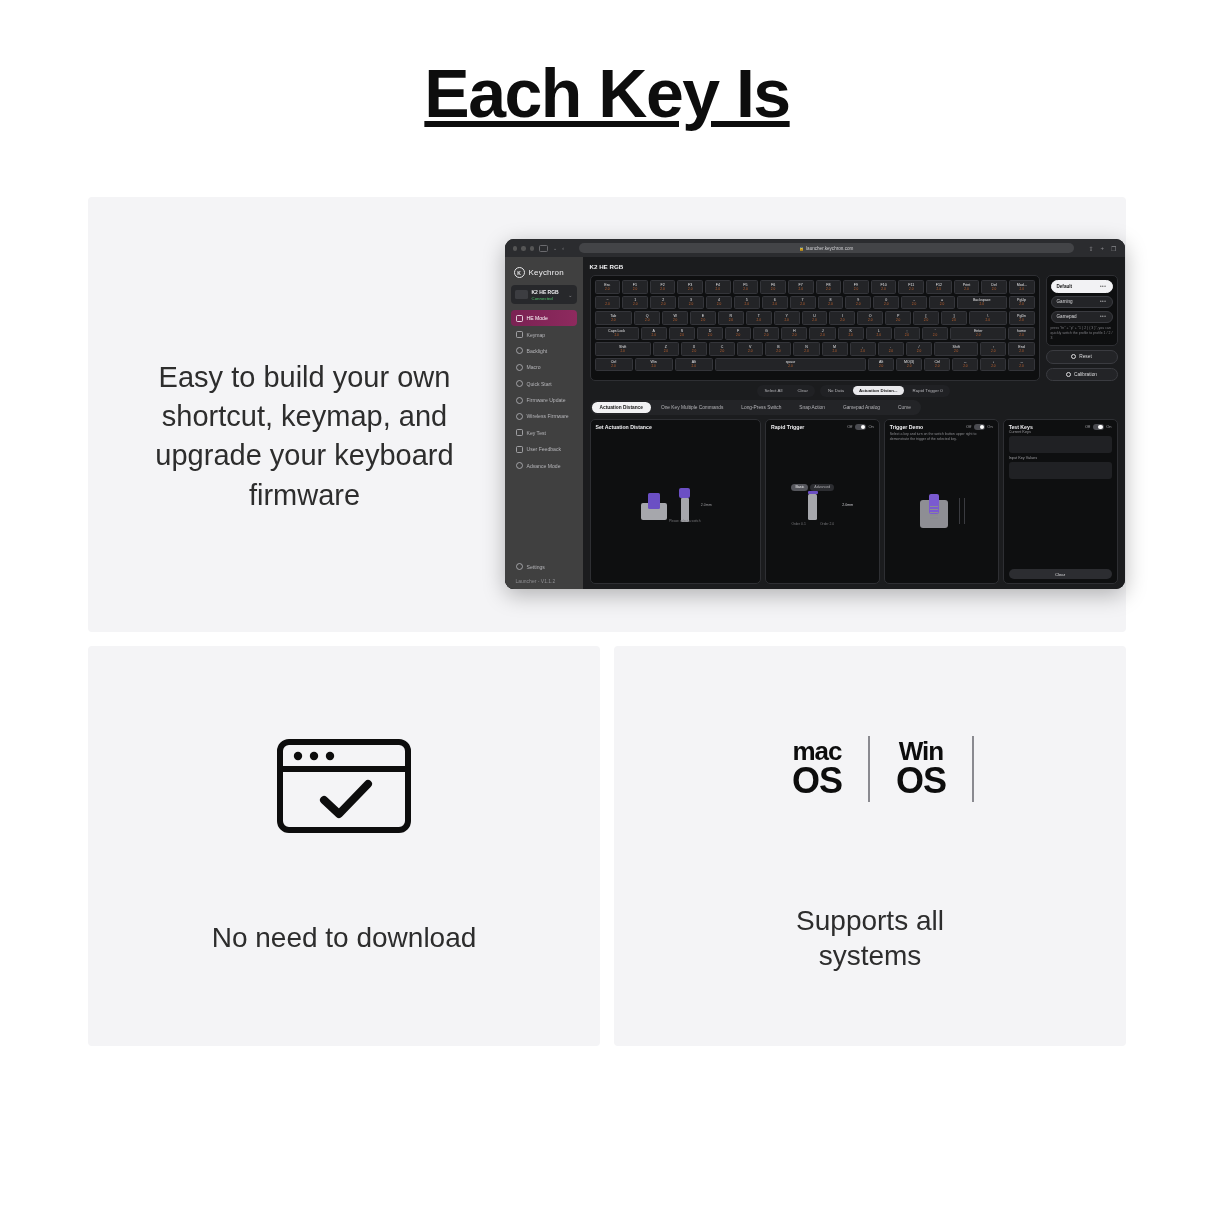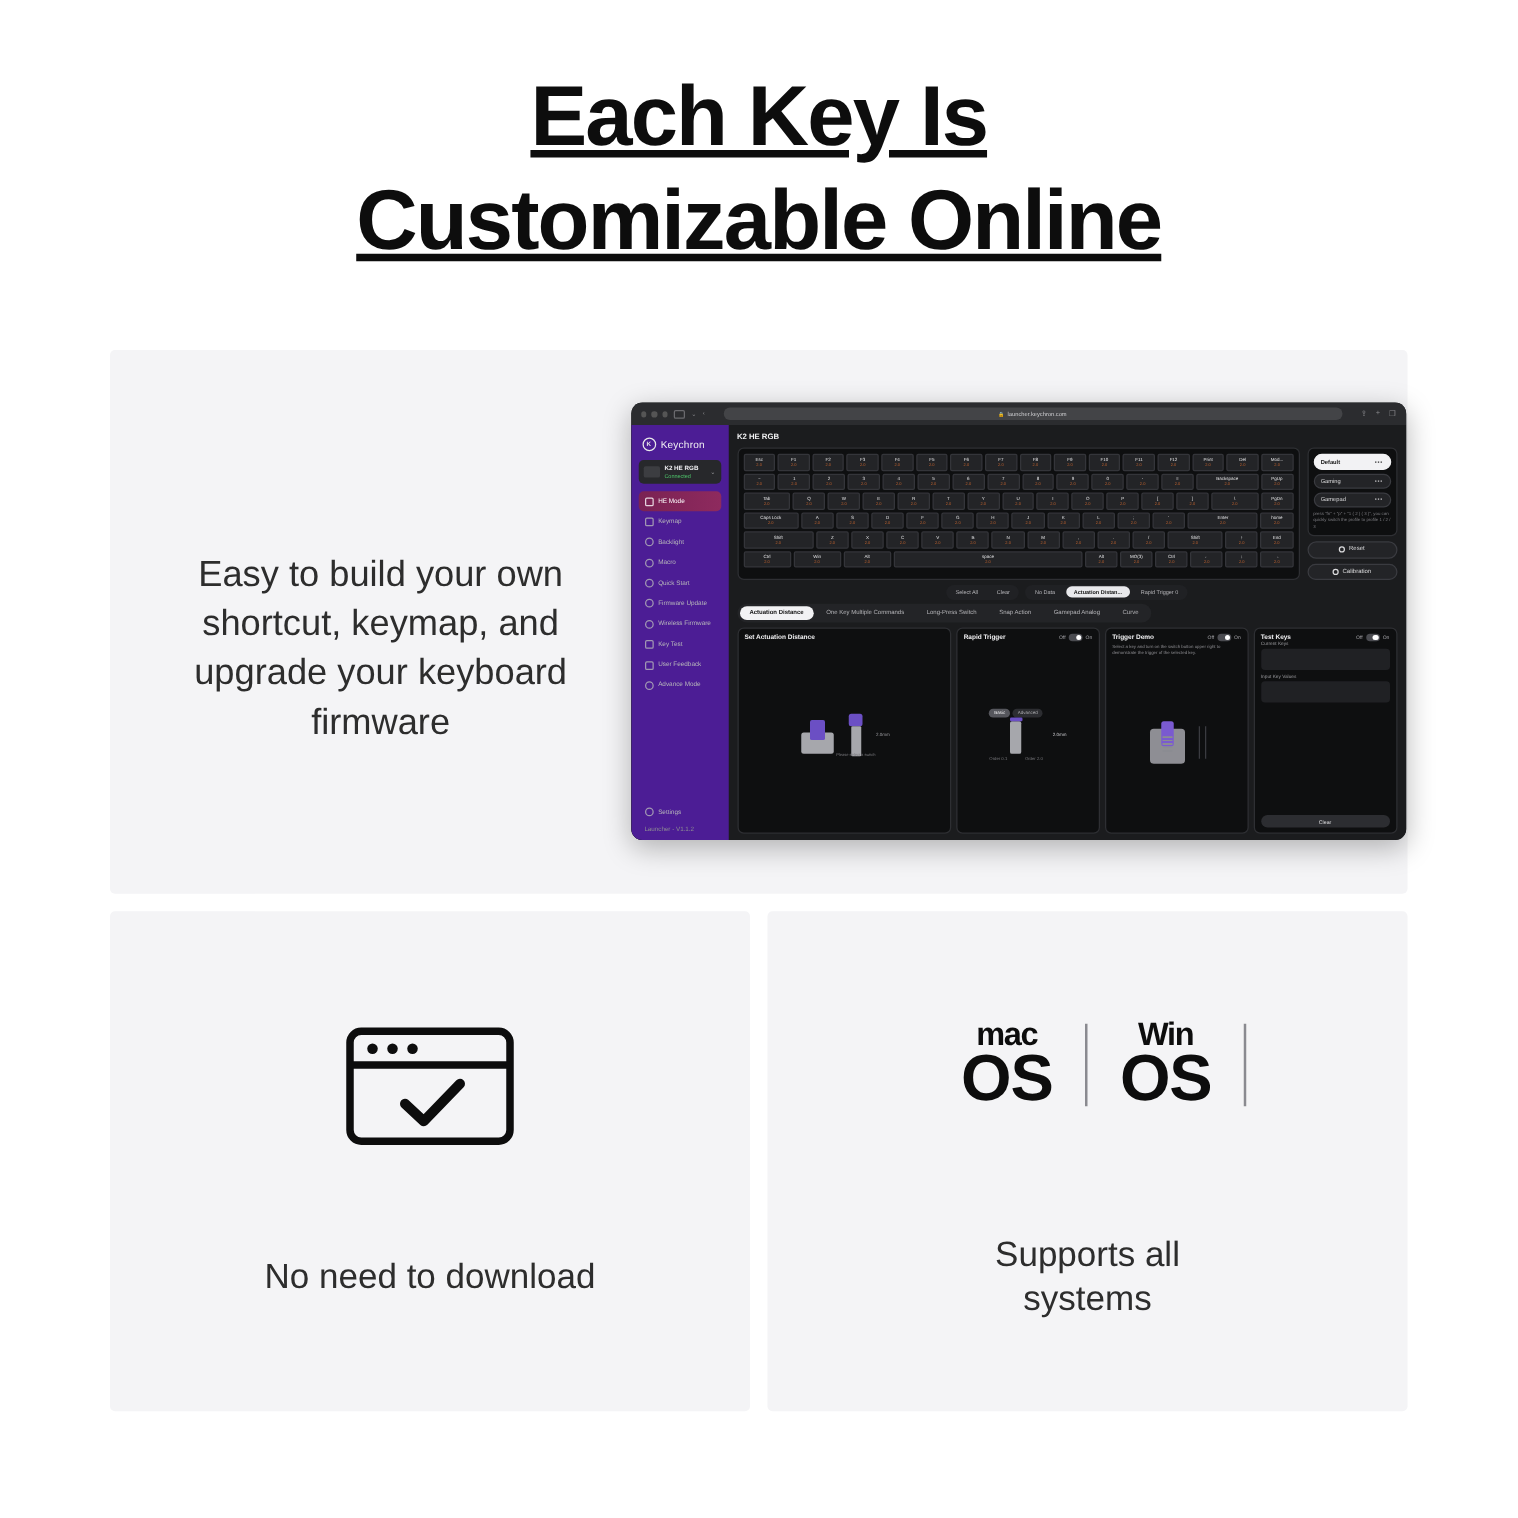--- a/index.html
+++ b/index.html
@@ -75,21 +75,21 @@
 
   .win-icon{ width:140px;height:100px; }
 
   
   .os-row{display:flex;align-items:center;gap:0;height:100px;}
   .os-item{
     display:flex;flex-direction:column;align-items:center;justify-content:center;
     line-height:0.92;font-weight:700;color:#0d0d0d;padding:0 26px;
   }
   .os-small{font-size:26px;letter-spacing:-1px;}
-  .os-big{font-size:52px;letter-spacing:-1px;}
+  .os-big{font-size:36px;letter-spacing:-1px;}
   .os-single{font-size:52px;letter-spacing:-1px;font-weight:700;color:#0d0d0d;padding:0 26px;}
   .os-div{width:2px;height:66px;background:#8a8a90;}
 
   
   .app{
     width:620px;height:350px;
     background:#17181a;
     border-radius:9px;
     overflow:hidden;
     box-shadow:0 6px 22px rgba(0,0,0,.28);
@@ -111,21 +111,21 @@
     margin:0 10px;
     position:relative;
   }
   .urlbar .u-text{font-size:4.6px;color:#cfcfd2;}
   .bicons{display:flex;gap:7px;color:#8a8a8e;font-size:6px;align-items:center;}
 
   .app-body{flex:1;display:flex;min-height:0;background:#1b1c1e;}
 
   
   .sidebar{
-    width:78px;background:#4c1d95;display:flex;flex-direction:column;
+    width:78px;background:#404040;display:flex;flex-direction:column;
     padding:7px 6px 5px;flex-shrink:0;
   }
   .brand{display:flex;align-items:center;gap:4px;padding:3px 3px 7px;}
   .brand-mark{
     width:11px;height:11px;border-radius:50%;
     border:1.2px solid #e8e8ea;display:flex;align-items:center;justify-content:center;
     font-size:5px;font-weight:700;color:#e8e8ea;
   }
   .brand-name{font-size:8px;color:#f0f0f2;letter-spacing:.2px;}
   .device{
@@ -251,21 +251,20 @@
   .tk-clear{
     background:#2c2d31;border-radius:6px;text-align:center;
     font-size:4.2px;color:#dcdcde;padding:2.6px 0;margin-top:auto;
   }
 </style>
 </head>
 <body>
 
 <div class="page-title">
   <span class="line">Each Key Is</span>
-  <span class="line">Customizable Online</span>
 </div>
 
 <div class="grid-top">
 
   <div class="promo-text">Easy to build your own shortcut, keymap, and upgrade your keyboard firmware</div>
 
   <div class="app-wrap">
     <div class="app">
 
       <div class="browser-bar">

